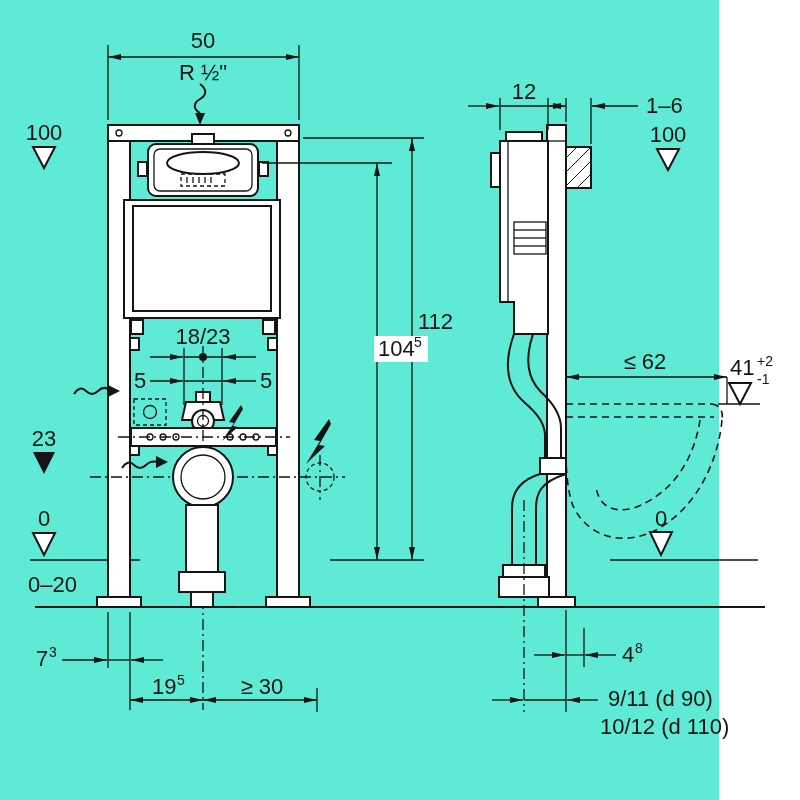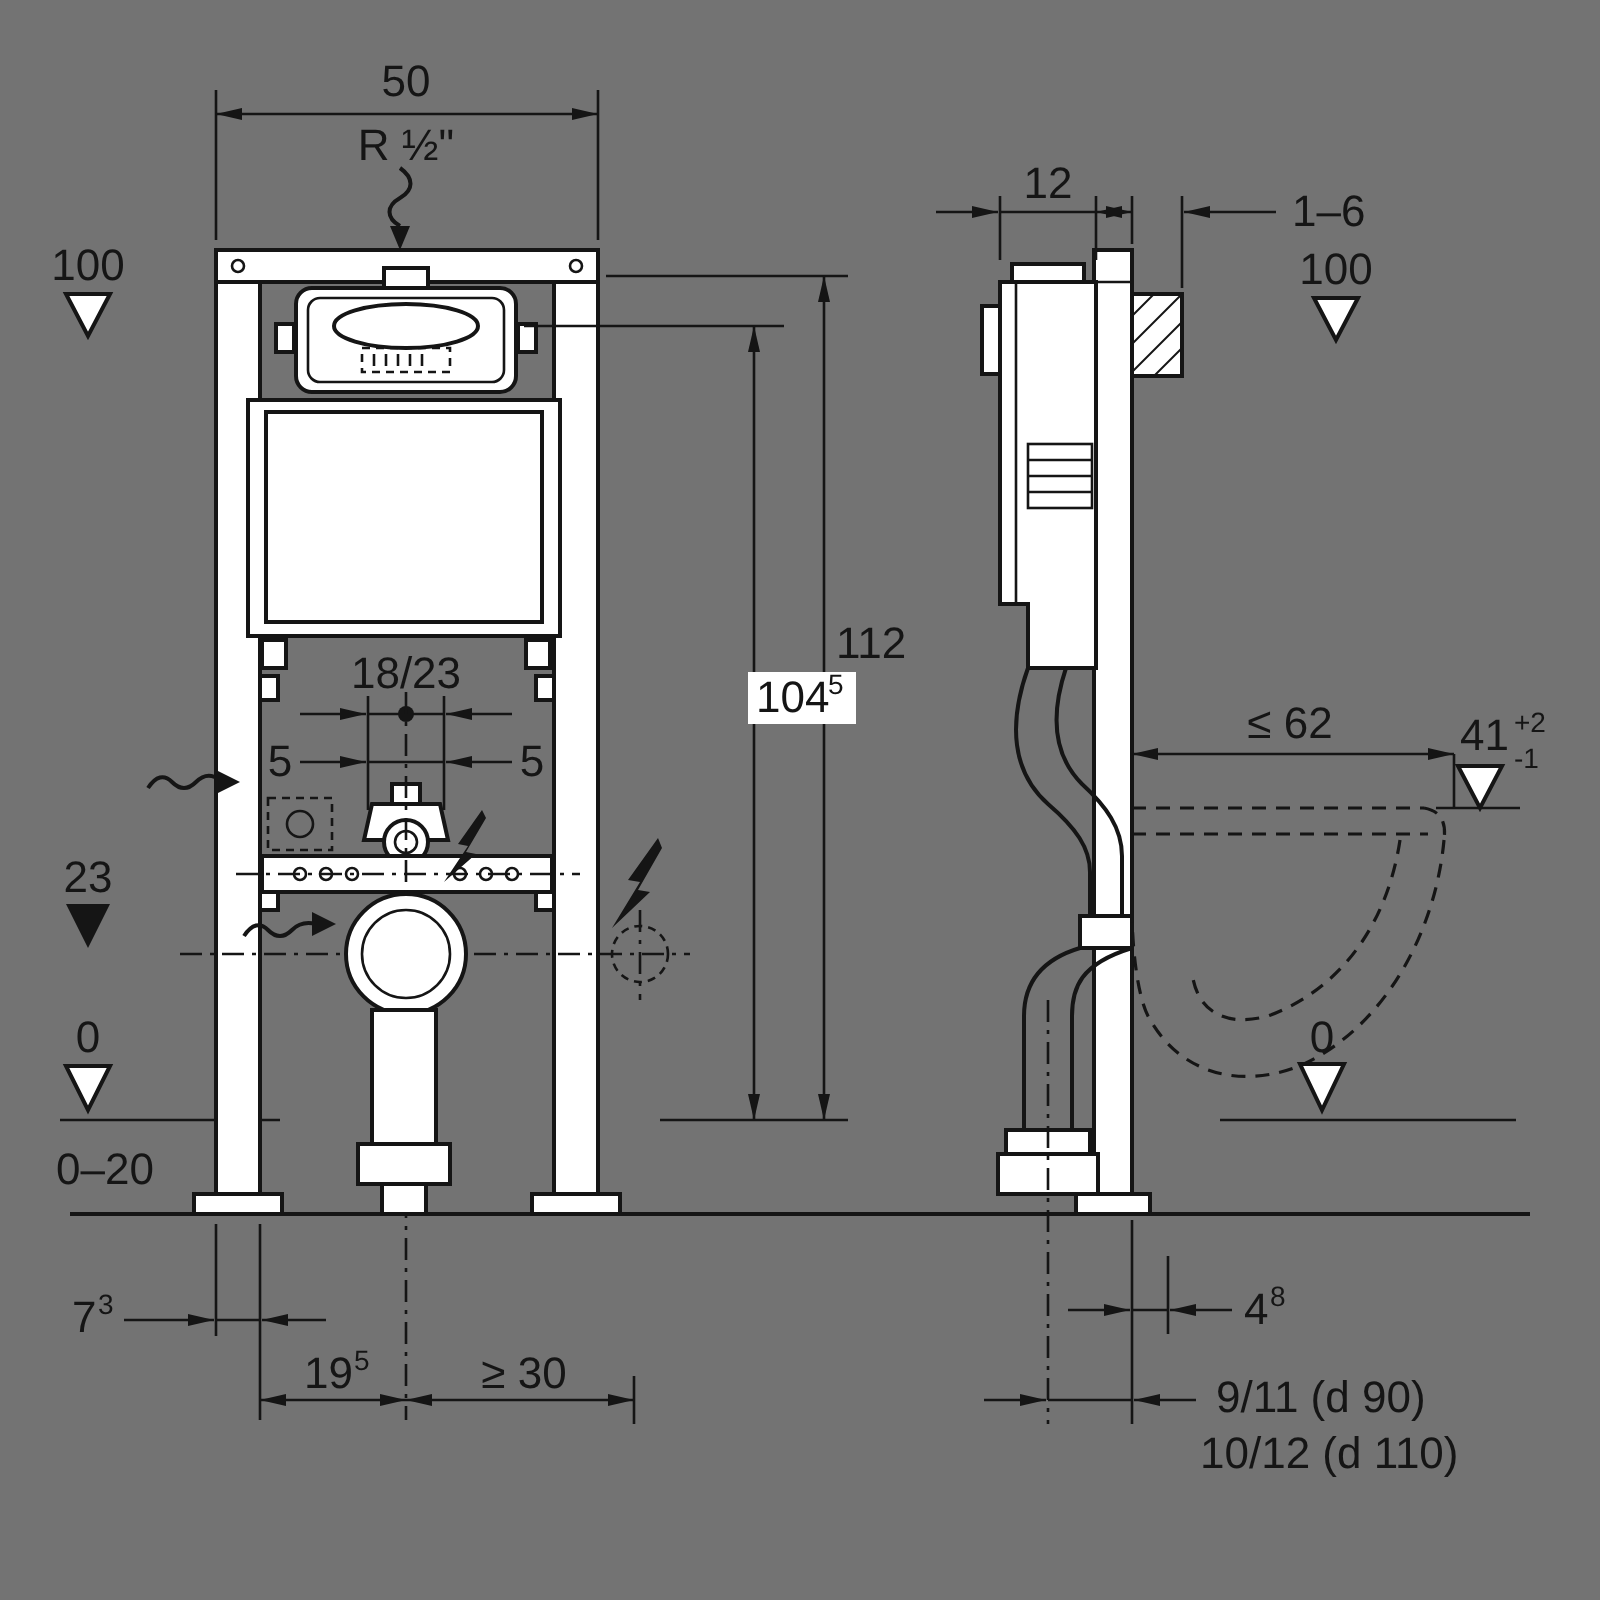--- a/index.html
+++ b/index.html
@@ -1,16 +1,16 @@
 <!DOCTYPE html>
 <html><head>
 <meta charset="utf-8">
 <style>
   html,body{margin:0;padding:0;background:#ffffff;}
-  .page{width:800px;height:800px;background:#737373;position:relative;font-family:"Liberation Sans",sans-serif;}
+  .page{width:719px;height:800px;background:#5eead4;position:relative;font-family:"Liberation Sans",sans-serif;}
   svg{display:block;}
   .ln{stroke:#151515;stroke-width:2;fill:none;}
   .lnf{stroke:#151515;stroke-width:2;fill:#ffffff;}
   .tn{stroke:#151515;stroke-width:1.3;fill:none;}
   .dd{stroke:#151515;stroke-width:1.3;fill:none;stroke-dasharray:11 4 2 4;}
   .dsh{stroke:#151515;stroke-width:1.6;fill:none;stroke-dasharray:7 5;}
   .dsh2{stroke:#151515;stroke-width:1.3;fill:none;stroke-dasharray:4 3;}
   .hat{stroke:#151515;stroke-width:1;fill:none;}
   .blk{fill:#151515;stroke:none;}
   .txt{font-family:"Liberation Sans",sans-serif;font-size:22px;fill:#151515;}

